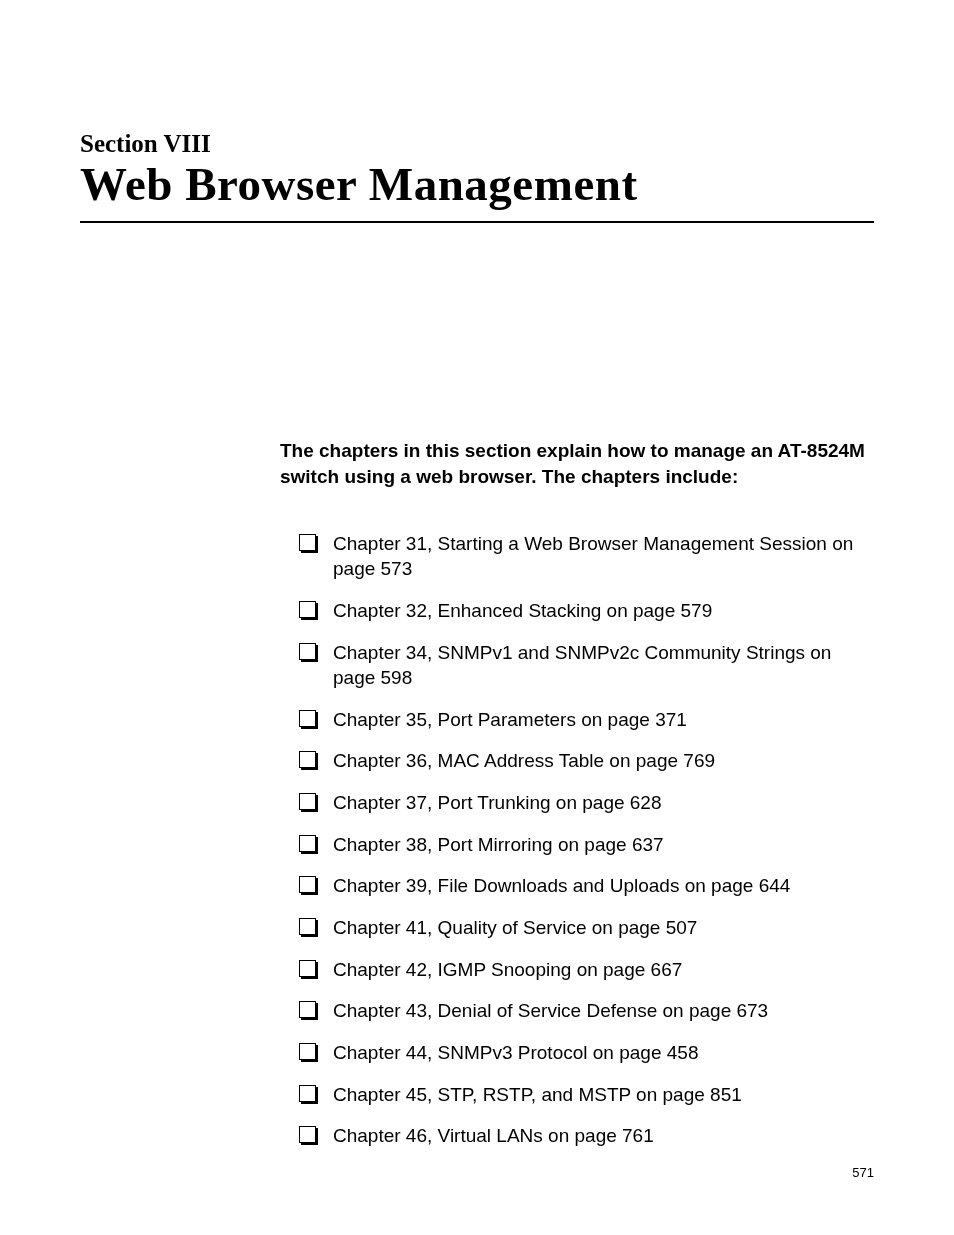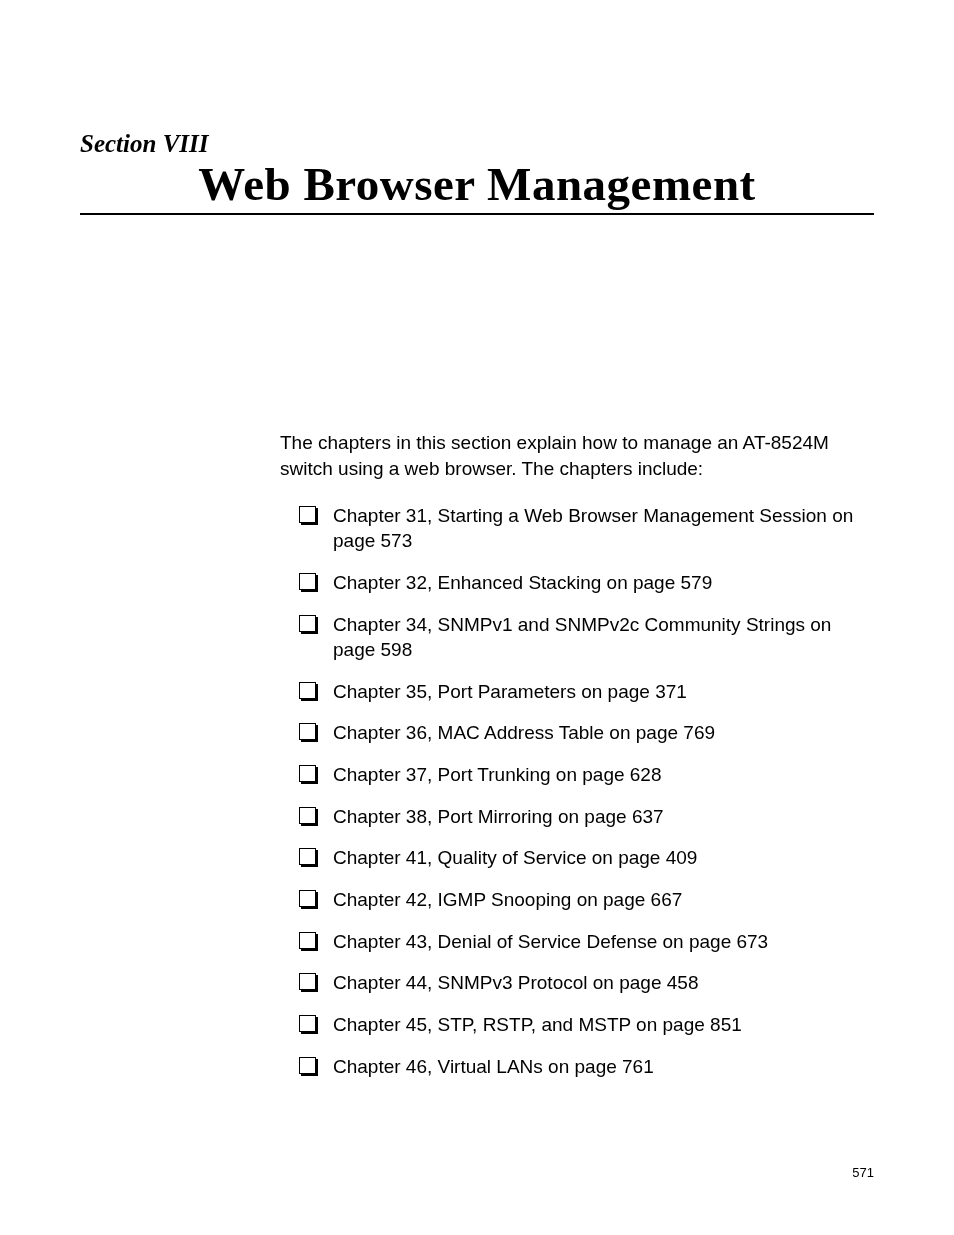--- a/index.html
+++ b/index.html
@@ -16,42 +16,41 @@
     padding: 130px 80px 60px 80px;
     box-sizing: border-box;
     height: 100%;
     position: relative;
   }
   .section-label {
     font-family: "Palatino Linotype", "Book Antiqua", Palatino, serif;
     font-weight: bold;
     font-size: 25px;
     margin-bottom: 2px;
-    font-style: italic;
   }
   .title {
     font-family: "Palatino Linotype", "Book Antiqua", Palatino, serif;
     font-weight: bold;
     font-size: 47px;
     letter-spacing: 0.5px;
     border-bottom: 2px solid #000;
-    padding-bottom: 4px;
+    padding-bottom: 12px;
     margin-top: 0;
     line-height: 1.05;
-    text-align: center;
   }
   .body-area {
     margin-left: 200px;
     margin-top: 215px;
     font-family: "Segoe UI", "Myriad Pro", "Helvetica Neue", Arial, sans-serif;
     font-size: 19px;
     line-height: 1.35;
   }
   .intro {
-    margin-bottom: 21px;
+    margin-bottom: 41px;
+    font-weight: bold;
   }
   .toc-list {
     list-style: none;
     padding: 0;
     margin: 17px;
   }
   .toc-list li {
     position: relative;
     padding-left: 36px;
     margin-bottom: 16px;
@@ -86,22 +85,23 @@
     <div class="intro">The chapters in this section explain how to manage an AT-8524M switch using a web browser. The chapters include:</div>
     <ul class="toc-list">
         <li><span class="box"></span><span>Chapter 31, Starting a Web Browser Management Session on page 573</span></li>
         <li><span class="box"></span><span>Chapter 32, Enhanced Stacking on page 579</span></li>
         <li><span class="box"></span></li>
         <li><span class="box"></span><span>Chapter 34, SNMPv1 and SNMPv2c Community Strings on page 598</span></li>
         <li><span class="box"></span><span>Chapter 35, Port Parameters on page 371</span></li>
         <li><span class="box"></span><span>Chapter 36, MAC Address Table on page 769</span></li>
         <li><span class="box"></span><span>Chapter 37, Port Trunking on page 628</span></li>
         <li><span class="box"></span><span>Chapter 38, Port Mirroring on page 637</span></li>
+        <li><span class="box"></span><span>Chapter 39, File Downloads and Uploads on page 644</span></li>
         <li><span class="box"></span></li>
-        <li><span class="box"></span><span>Chapter 41, Quality of Service on page 409</span></li>
+        <li><span class="box"></span><span>Chapter 41, Quality of Service on page 507</span></li>
         <li><span class="box"></span><span>Chapter 42, IGMP Snooping on page 667</span></li>
         <li><span class="box"></span><span>Chapter 43, Denial of Service Defense on page 673</span></li>
         <li><span class="box"></span><span>Chapter 44, SNMPv3 Protocol on page 458</span></li>
         <li><span class="box"></span><span>Chapter 45, STP, RSTP, and MSTP on page 851</span></li>
         <li><span class="box"></span><span>Chapter 46, Virtual LANs on page 761</span></li>
       </ul>
   </div>
 
   <div class="page-number">571</div>
 </div>

